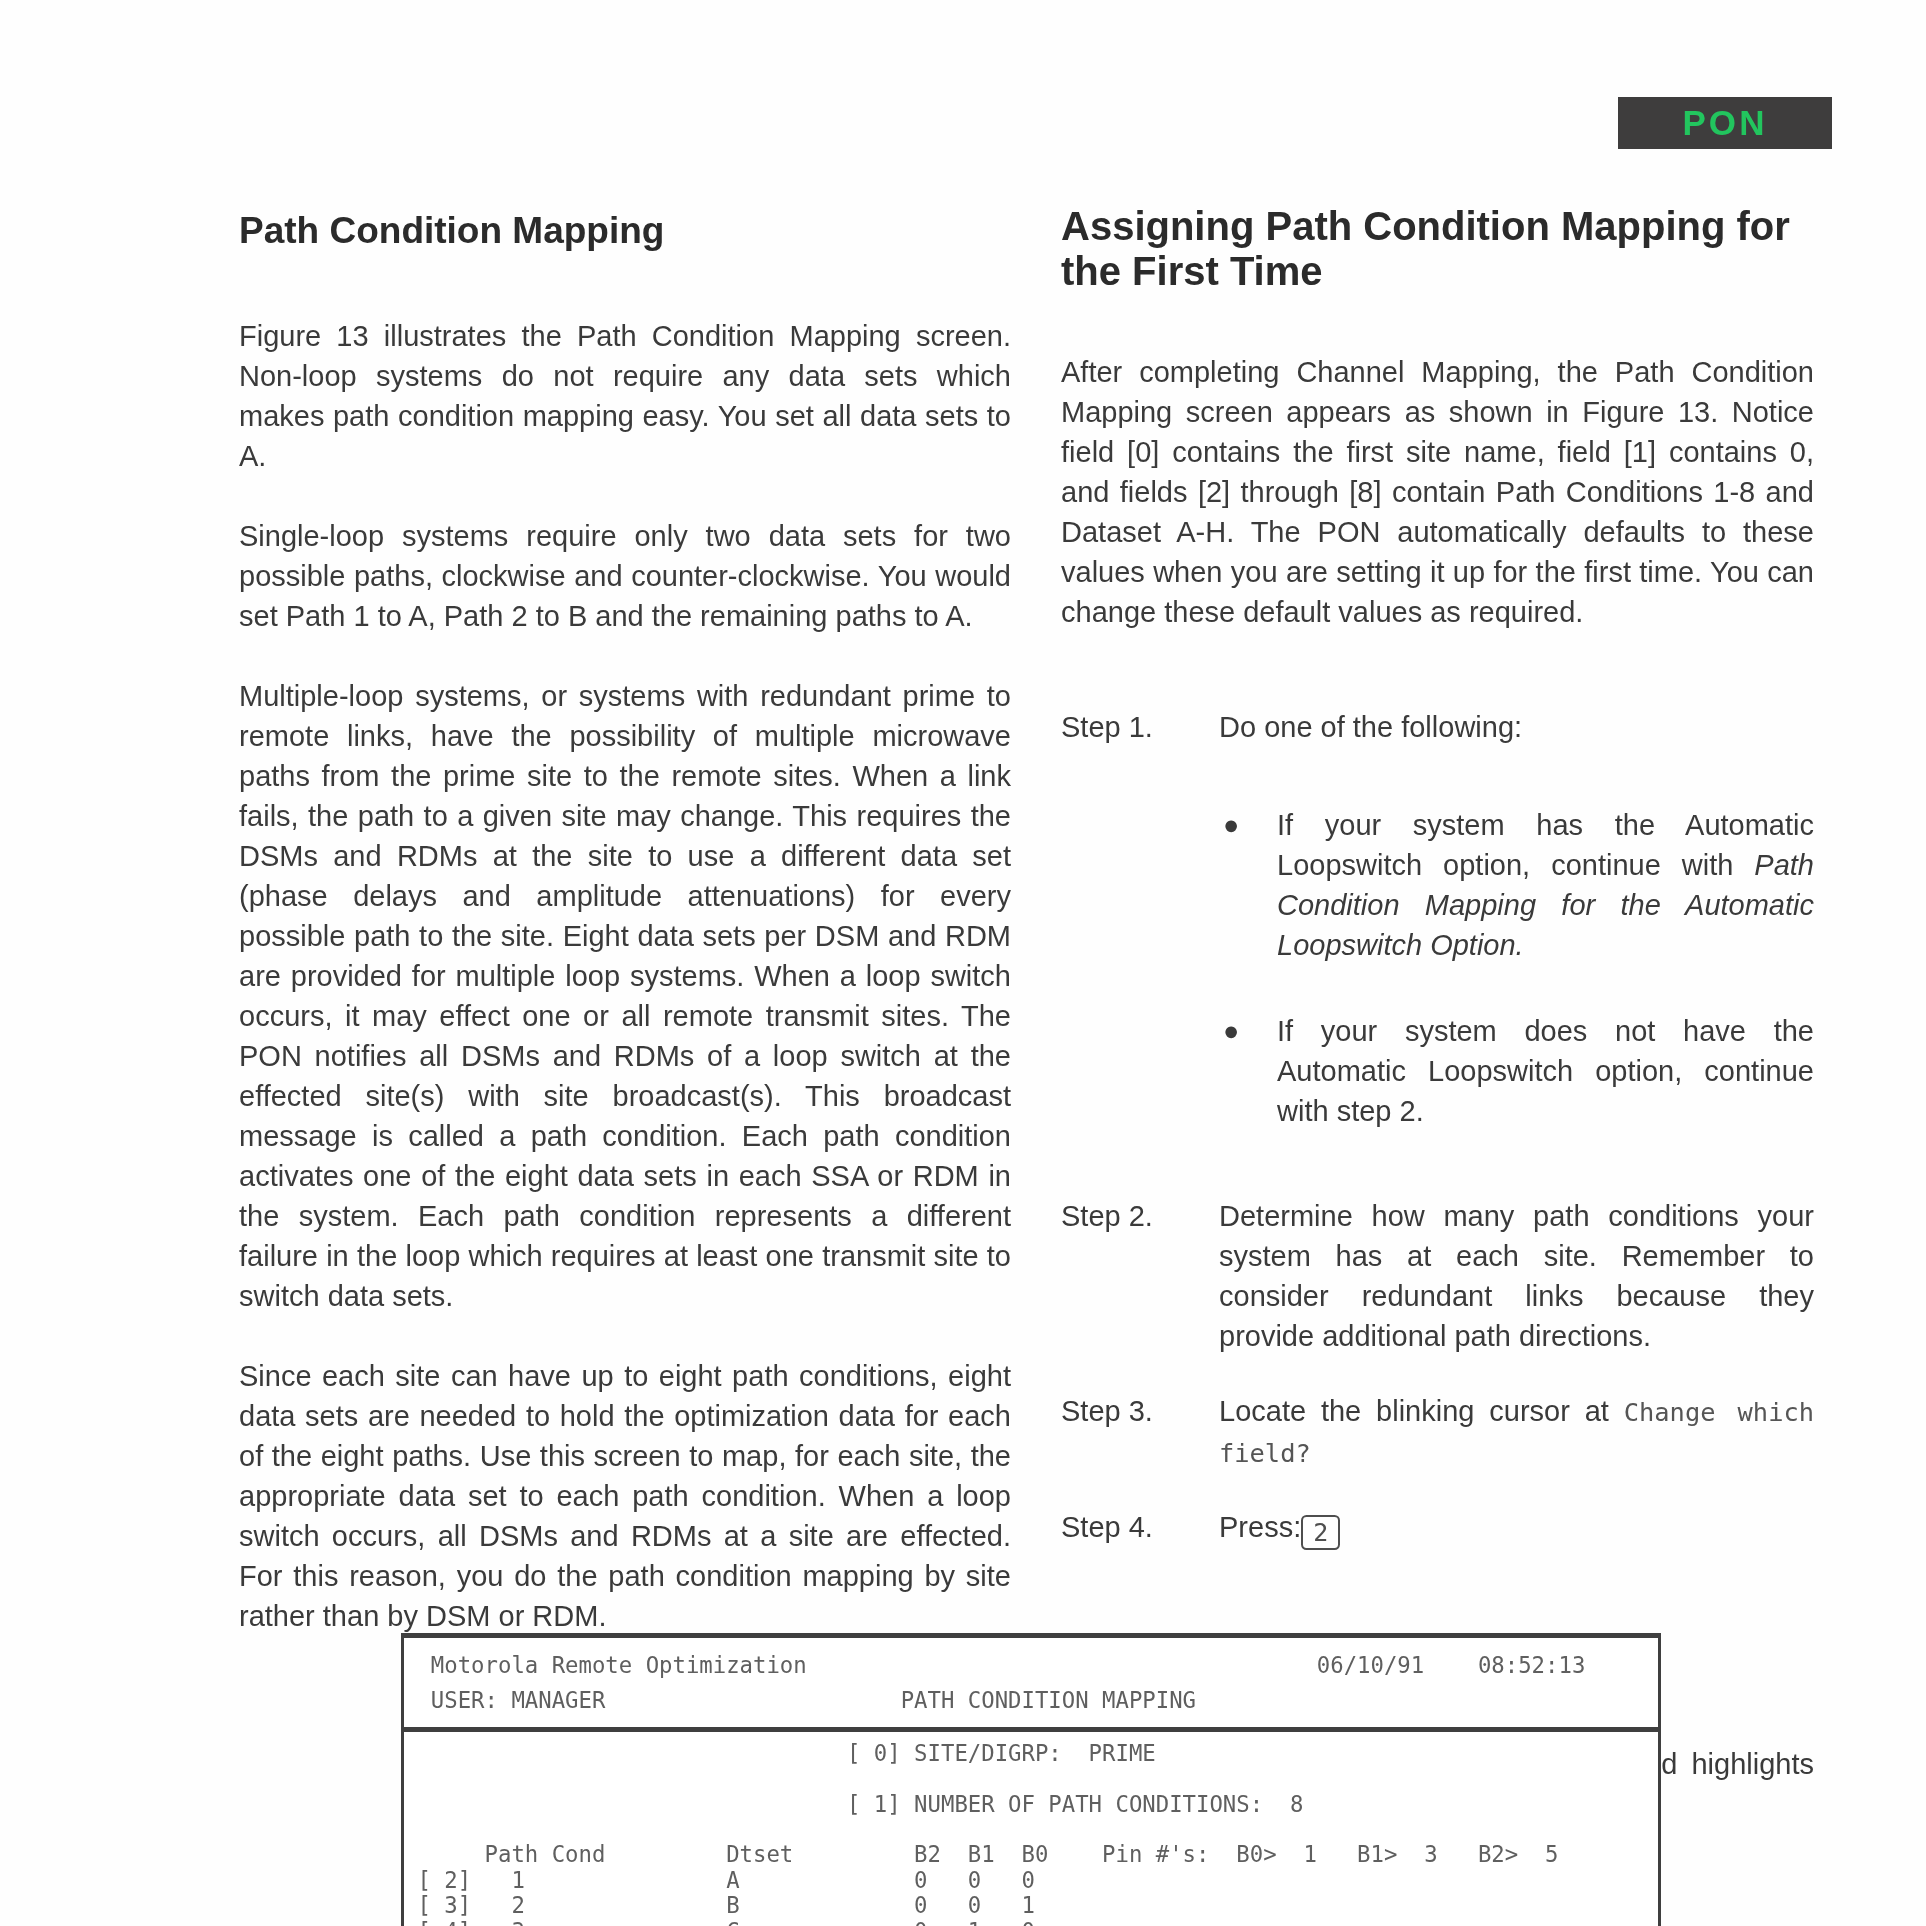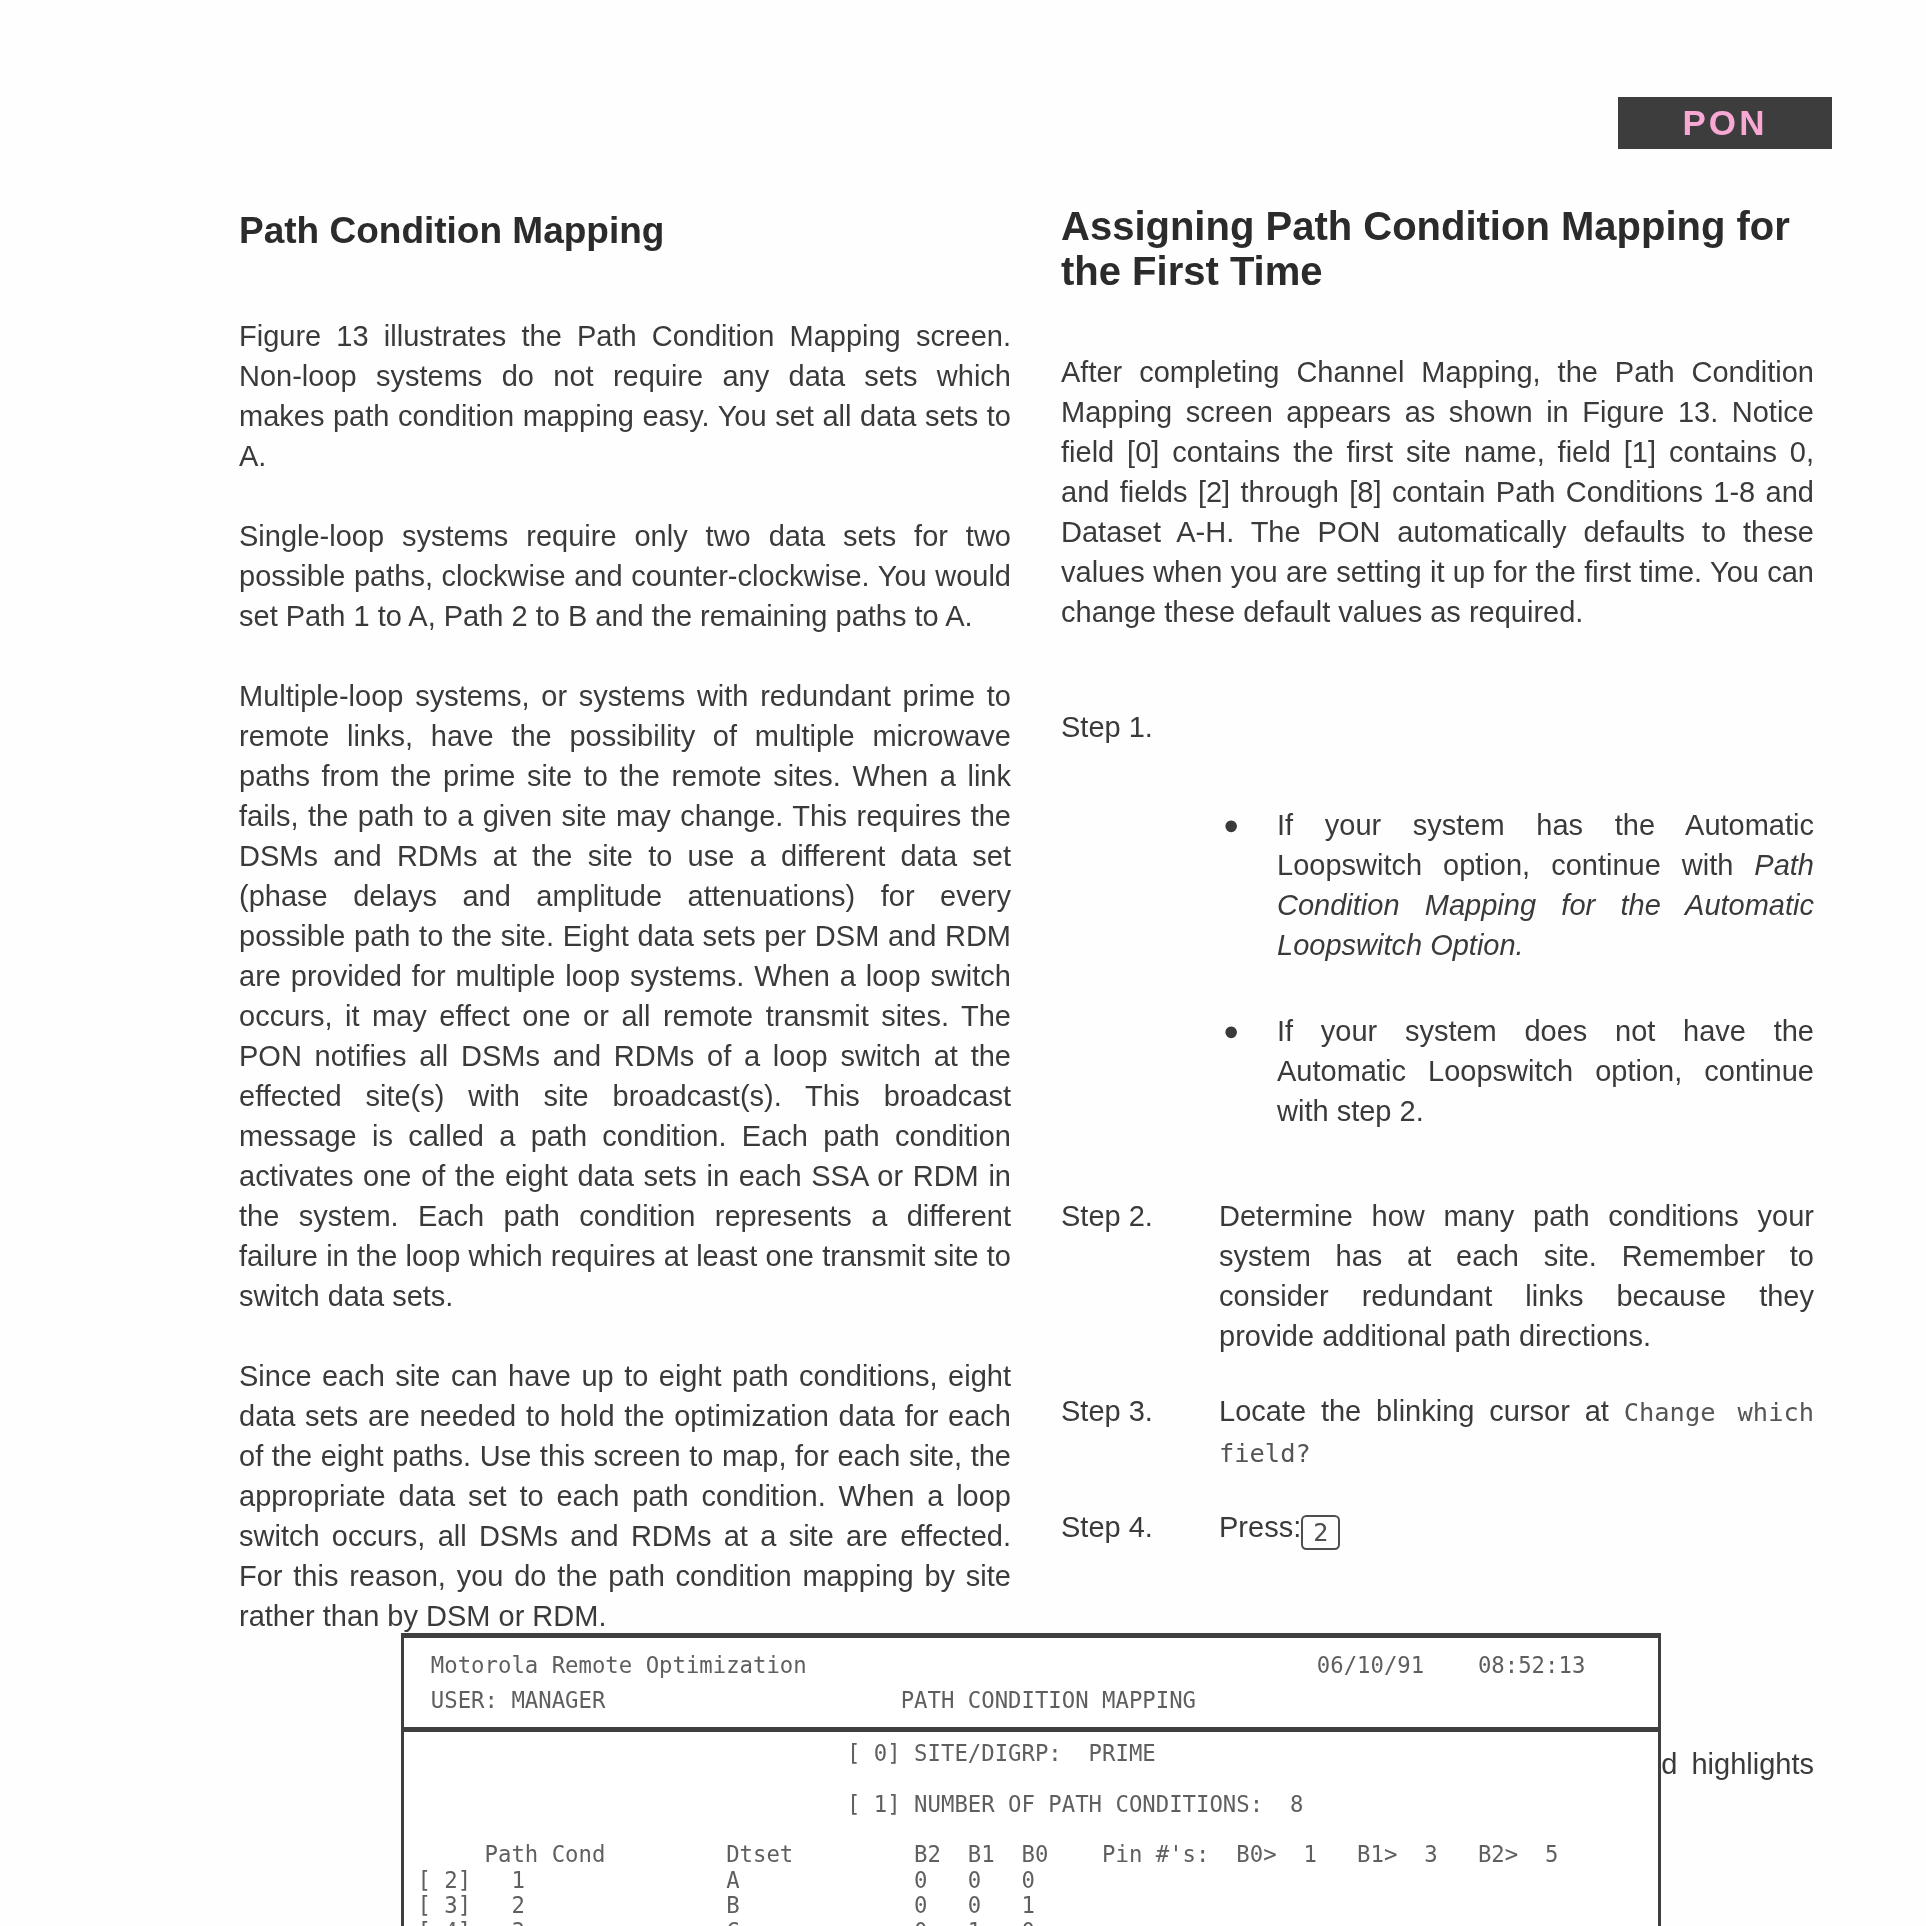--- a/index.html
+++ b/index.html
@@ -1,20 +1,20 @@
 <!DOCTYPE html>
 <html style="font-size:6.2px"><head>
 <meta charset="utf-8">
 <style>
   html,body{margin:0;padding:0;background:#e8e8e8;}
   .page{position:relative;width:1935px;height:2553px;background:#fefefe;overflow:hidden;
         font-family:"Liberation Sans",sans-serif;color:#3a3a3a;}
   
   .pon-badge{position:absolute;left:1618px;top:97px;width:214px;height:52px;background:#3e3d3d;
-             color:#f9a8d4;font-weight:bold;font-size:35px;letter-spacing:3.1px;
+             color:#22c55e;font-weight:bold;font-size:35px;letter-spacing:3.1px;
              display:flex;align-items:center;justify-content:center;}
   
   .col-left{position:absolute;left:239px;top:210px;width:772px;}
   .col-left h1{font-size:37px;line-height:42px;margin:0 0 64px 0;color:#2b2b2b;font-weight:bold;}
   .col-left p{font-size:29px;line-height:40px;text-align:justify;margin:0 0 40px 0;}
   .col-right{position:absolute;left:1061px;top:204px;width:753px;}
   .col-right h2{font-size:40px;line-height:45px;margin:0 0 58px 0;color:#2b2b2b;font-weight:bold;}
   .intro{font-size:29px;line-height:40px;text-align:justify;margin:0 0 75px 0;}
   .step{display:flex;font-size:29px;line-height:40px;}
   .step-label{flex:0 0 158px;}
@@ -56,20 +56,21 @@
     <p>Multiple-loop systems, or systems with redundant prime to remote links, have the possibility of multiple microwave paths from the prime site to the remote sites. When a link fails, the path to a given site may change. This requires the DSMs and RDMs at the site to use a different data set (phase delays and amplitude attenuations) for every possible path to the site. Eight data sets per DSM and RDM are provided for multiple loop systems. When a loop switch occurs, it may effect one or all remote transmit sites. The PON notifies all DSMs and RDMs of a loop switch at the effected site(s) with site broadcast(s). This broadcast message is called a path condition. Each path condition activates one of the eight data sets in each SSA or RDM in the system. Each path condition represents a different failure in the loop which requires at least one transmit site to switch data sets.</p>
     <p>Since each site can have up to eight path conditions, eight data sets are needed to hold the optimization data for each of the eight paths. Use this screen to map, for each site, the appropriate data set to each path condition. When a loop switch occurs, all DSMs and RDMs at a site are effected. For this reason, you do the path condition mapping by site rather than by DSM or RDM.</p>
   </div>
 
   <div class="col-right">
     <h2>Assigning Path Condition Mapping for the First Time</h2>
     <p class="intro">After completing Channel Mapping, the Path Condition Mapping screen appears as shown in Figure 13. Notice field [0] contains the first site name, field [1] contains 0, and fields [2] through [8] contain Path Conditions 1-8 and Dataset A-H. The PON automatically defaults to these values when you are setting it up for the first time. You can change these default values as required.</p>
 
     <div class="step">
       <span class="step-label">Step 1.</span>
+      <span class="step-body">Do one of the following:</span>
     </div>
 
     <div class="bullets">
       <div class="bullet">
         <span class="dot">●</span>
         <span class="bullet-text"><span>If your system has the Automatic Loopswitch option, continue with </span><i>Path Condition Mapping for the Automatic Loopswitch Option.</i></span>
       </div>
       <div class="bullet">
         <span class="dot">●</span>
         <span class="bullet-text">If your system does not have the Automatic Loopswitch option, continue with step 2.</span>

